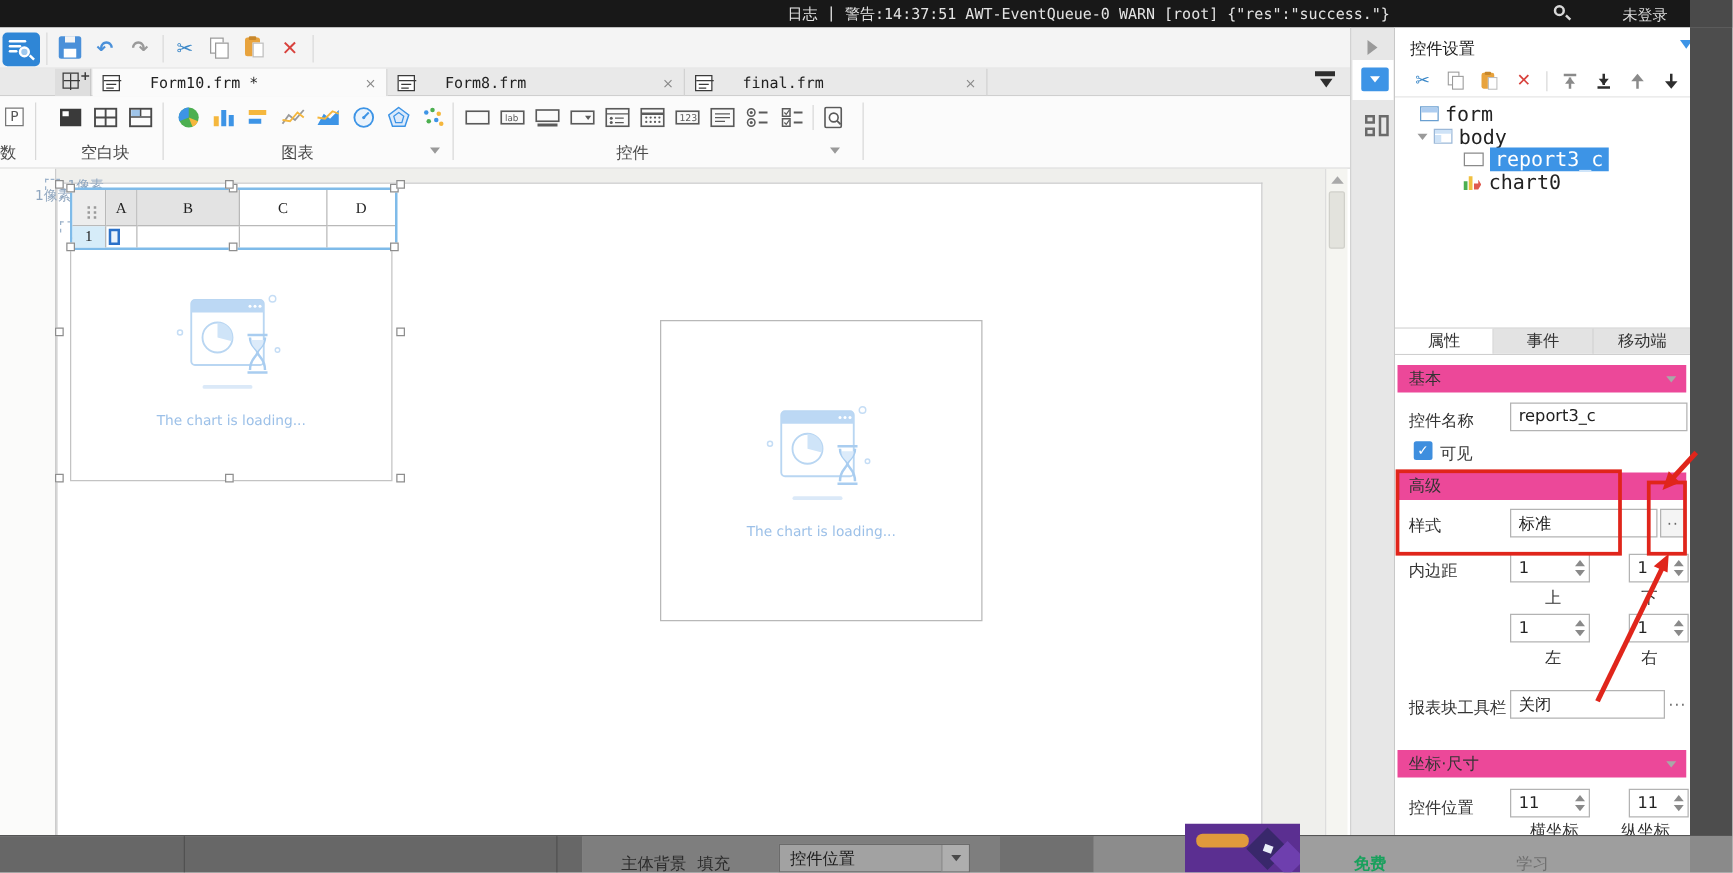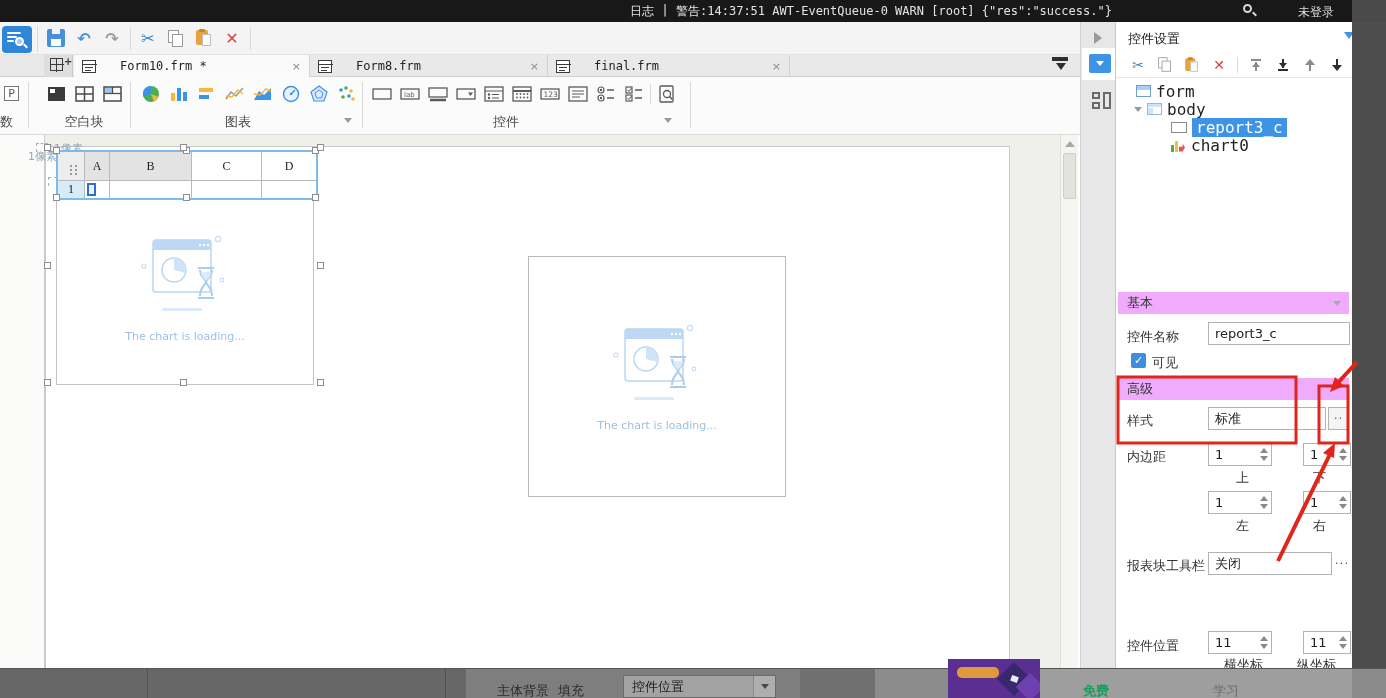--- a/index.html
+++ b/index.html
@@ -96,21 +96,21 @@
   .wformic{width:15px;height:12px;border:1px solid #6a9fd0;background:#fff;position:relative;}
   .wformic i{position:absolute;left:0;top:0;width:100%;height:4px;background:#aecdf0;}
   .wbodyic{width:15px;height:12px;border:1px solid #9bb8d8;background:#fff;position:relative;}
   .wbodyic i{position:absolute;background:#cfe3f7;}
   .wrepic{width:16px;height:11px;border:1px solid #8a8a8a;background:#fff;}
   .wchartic{width:15px;height:13px;position:relative;}
   .wchartic i{position:absolute;bottom:0;}
   .ptabs{position:absolute;left:0;top:240px;width:237px;height:22px;display:flex;border-top:1px solid #cfcfcf;border-bottom:1px solid #cfcfcf;}
   .ptab{flex:1;display:flex;align-items:center;justify-content:center;font-size:13px;color:#333;background:#e3e3e3;border-right:1px solid #cfcfcf;}
   .ptab.active{background:#fff;}
-  .sect{position:absolute;left:3px;width:231px;height:22px;background:#f0abfc;display:flex;align-items:center;padding-left:9px;font-size:13px;color:#333;}
+  .sect{position:absolute;left:3px;width:231px;height:22px;background:#ec4899;display:flex;align-items:center;padding-left:9px;font-size:13px;color:#333;}
   .sect .chev{position:absolute;right:8px;border-top-color:#a8a8a8;}
   .flab{position:absolute;font-size:13px;color:#333;white-space:nowrap;}
   .finput{position:absolute;height:23px;border:1px solid #b3b3b3;background:#fff;font-size:13px;color:#222;padding:0 6px;font-family:"DejaVu Sans","Liberation Sans",sans-serif;}
   .morebtn{position:absolute;height:23px;border:1px solid #b3b3b3;background:#f4f4f4;display:flex;align-items:center;justify-content:center;color:#666;font-size:12px;letter-spacing:1px;}
   .spin{position:absolute;height:23px;border:1px solid #b3b3b3;background:#fff;display:flex;align-items:center;}
   .spin .v{flex:1;padding-left:6px;font-size:13px;color:#222;}
   .spin .btns{width:14px;height:100%;display:flex;flex-direction:column;align-items:center;justify-content:center;gap:3px;}
   .tu{width:0;height:0;border-left:4px solid transparent;border-right:4px solid transparent;border-bottom:5px solid #8a8a8a;}
   .td{width:0;height:0;border-left:4px solid transparent;border-right:4px solid transparent;border-top:5px solid #8a8a8a;}
   .sublab{position:absolute;font-size:13px;color:#333;}
@@ -583,20 +583,25 @@
       <div class="trow" style="padding-left:55px;">
         <div class="wchartic">
           <i style="left:0;width:3px;height:7px;background:#4caf50;"></i>
             <i style="left:4px;width:3px;height:11px;background:#f0c040;"></i>
             <i style="left:8px;width:6px;height:8px;background:#e05a4e;clip-path:polygon(0 100%,0 40%,60% 40%,60% 0,100% 50%,60% 100%);"></i>
         </div>
         <span>chart0</span>
       </div>
     </div>
 
+    <div class="ptabs">
+      <div class="ptab active">属性</div>
+      <div class="ptab">事件</div>
+      <div class="ptab" style="border-right:none;">移动端</div>
+    </div>
   </div>
 
   <div class="abs sect" style="left:1118px;top:292px;width:231px;">
       <span>基本</span>
       <div class="chev"></div>
     </div>
   <div class="abs flab" style="left:1127px;top:328px;">控件名称</div>
   <input class="finput" style="left: 1208px; top: 322px; width: 142px;" value="report3_c">
   <div class="abs cbx" style="left:1131px;top:353px;">
       <span>✓</span>
@@ -641,20 +646,24 @@
         <i class="td"></i>
       </span>
     </div>
   <div class="sublab" style="left:1236px;top:517px;">左</div>
   <div class="sublab" style="left:1313px;top:517px;">右</div>
 
   <div class="abs flab" style="left:1127px;top:557px;">报表块工具栏</div>
   <input class="finput" style="left: 1208px; top: 552px; width: 124px;" value="关闭">
   <div class="morebtn" style="left:1333px;top:552px;width:18px;border:none;background:#fff;">···</div>
 
+  <div class="abs sect" style="left:1118px;top:600px;width:231px;">
+      <span>坐标·尺寸</span>
+      <div class="chev"></div>
+    </div>
   <div class="abs flab" style="left:1127px;top:637px;">控件位置</div>
   <div class="spin" style="left:1208px;top:631px;width:64px;">
       <span class="v">11</span>
       <span class="btns">
         <i class="tu"></i>
         <i class="td"></i>
       </span>
     </div>
   <div class="spin" style="left:1303px;top:631px;width:48px;">
       <span class="v">11</span>

